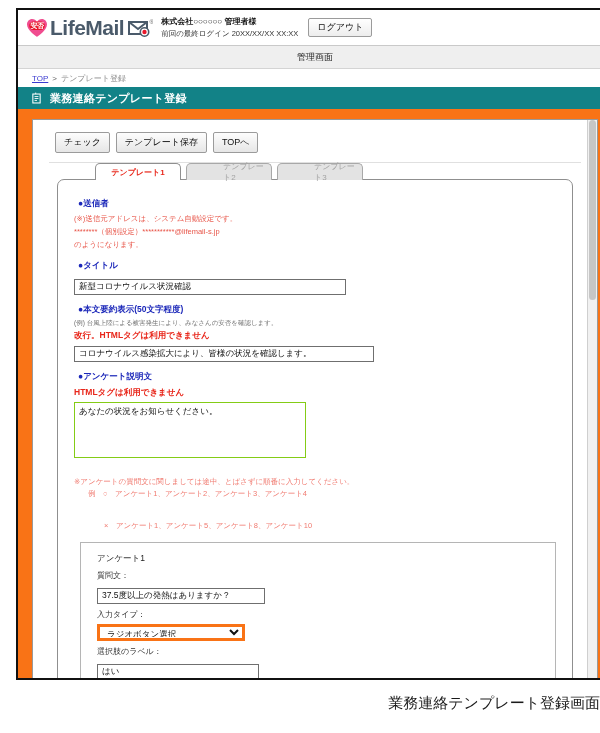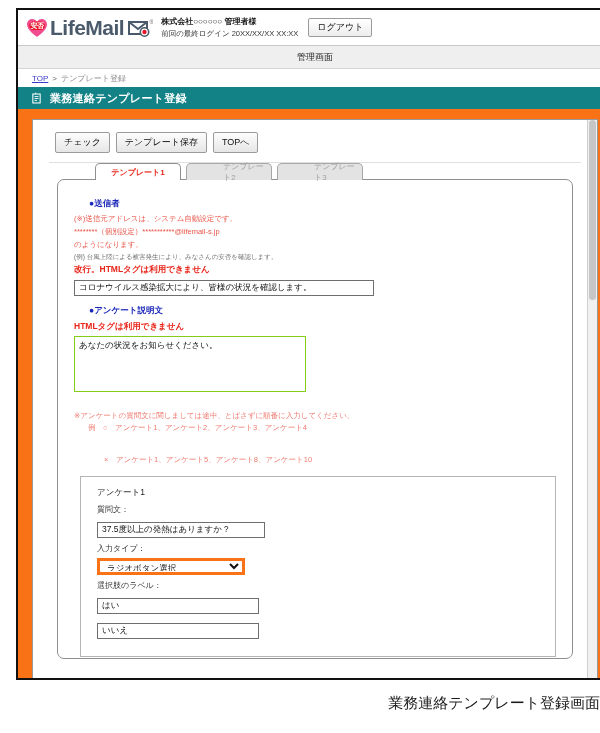--- a/index.html
+++ b/index.html
@@ -245,21 +245,21 @@
     height: 2px;
     background: #ffffff;
   }
 
   .section { padding: 0 16px; }
 
   .field-label {
     font-size: 8.5px;
     color: #1b27b9;
     font-weight: bold;
-    margin: 9px 0 3px 15px;
+    margin: 9px 0 3px 4px;
   }
   .note-red {
     font-size: 7.5px;
     color: #e8564a;
     margin: 1px 0;
     line-height: 12px;
   }
   .note-red.strong { font-weight: bold; font-size: 8.5px; color:#e8261a; }
   .note-gray {
     font-size: 6.5px;
@@ -414,22 +414,27 @@
 
     <div class="tab-content">
 
       <div class="section">
         <div class="field-label">●送信者</div>
         <div class="note-red">(※)送信元アドレスは、システム自動設定です。</div>
         <div class="note-red">********（個別設定）***********@lifemail-s.jp</div>
         <div class="note-red">のようになります。</div>
       </div>
 
-
       <div class="section">
+        <div class="field-label">●タイトル</div>
+        <input class="text-input w-title" type="text" value="新型コロナウイルス状況確認" style="">
+      </div>
+
+      <div class="section">
+        <div class="field-label">●本文要約表示(50文字程度)</div>
         <div class="note-gray">(例) 台風上陸による被害発生により、みなさんの安否を確認します。</div>
         <div class="note-red strong">改行。HTMLタグは利用できません</div>
         <input class="text-input w-summary" type="text" style="margin-top: 4px;" value="コロナウイルス感染拡大により、皆様の状況を確認します。">
       </div>
 
       <div class="section">
         <div class="field-label">●アンケート説明文</div>
         <div class="note-red strong">HTMLタグは利用できません</div>
         <textarea class="desc-area" style="margin-top: 3px;">あなたの状況をお知らせください。</textarea>
       </div>

